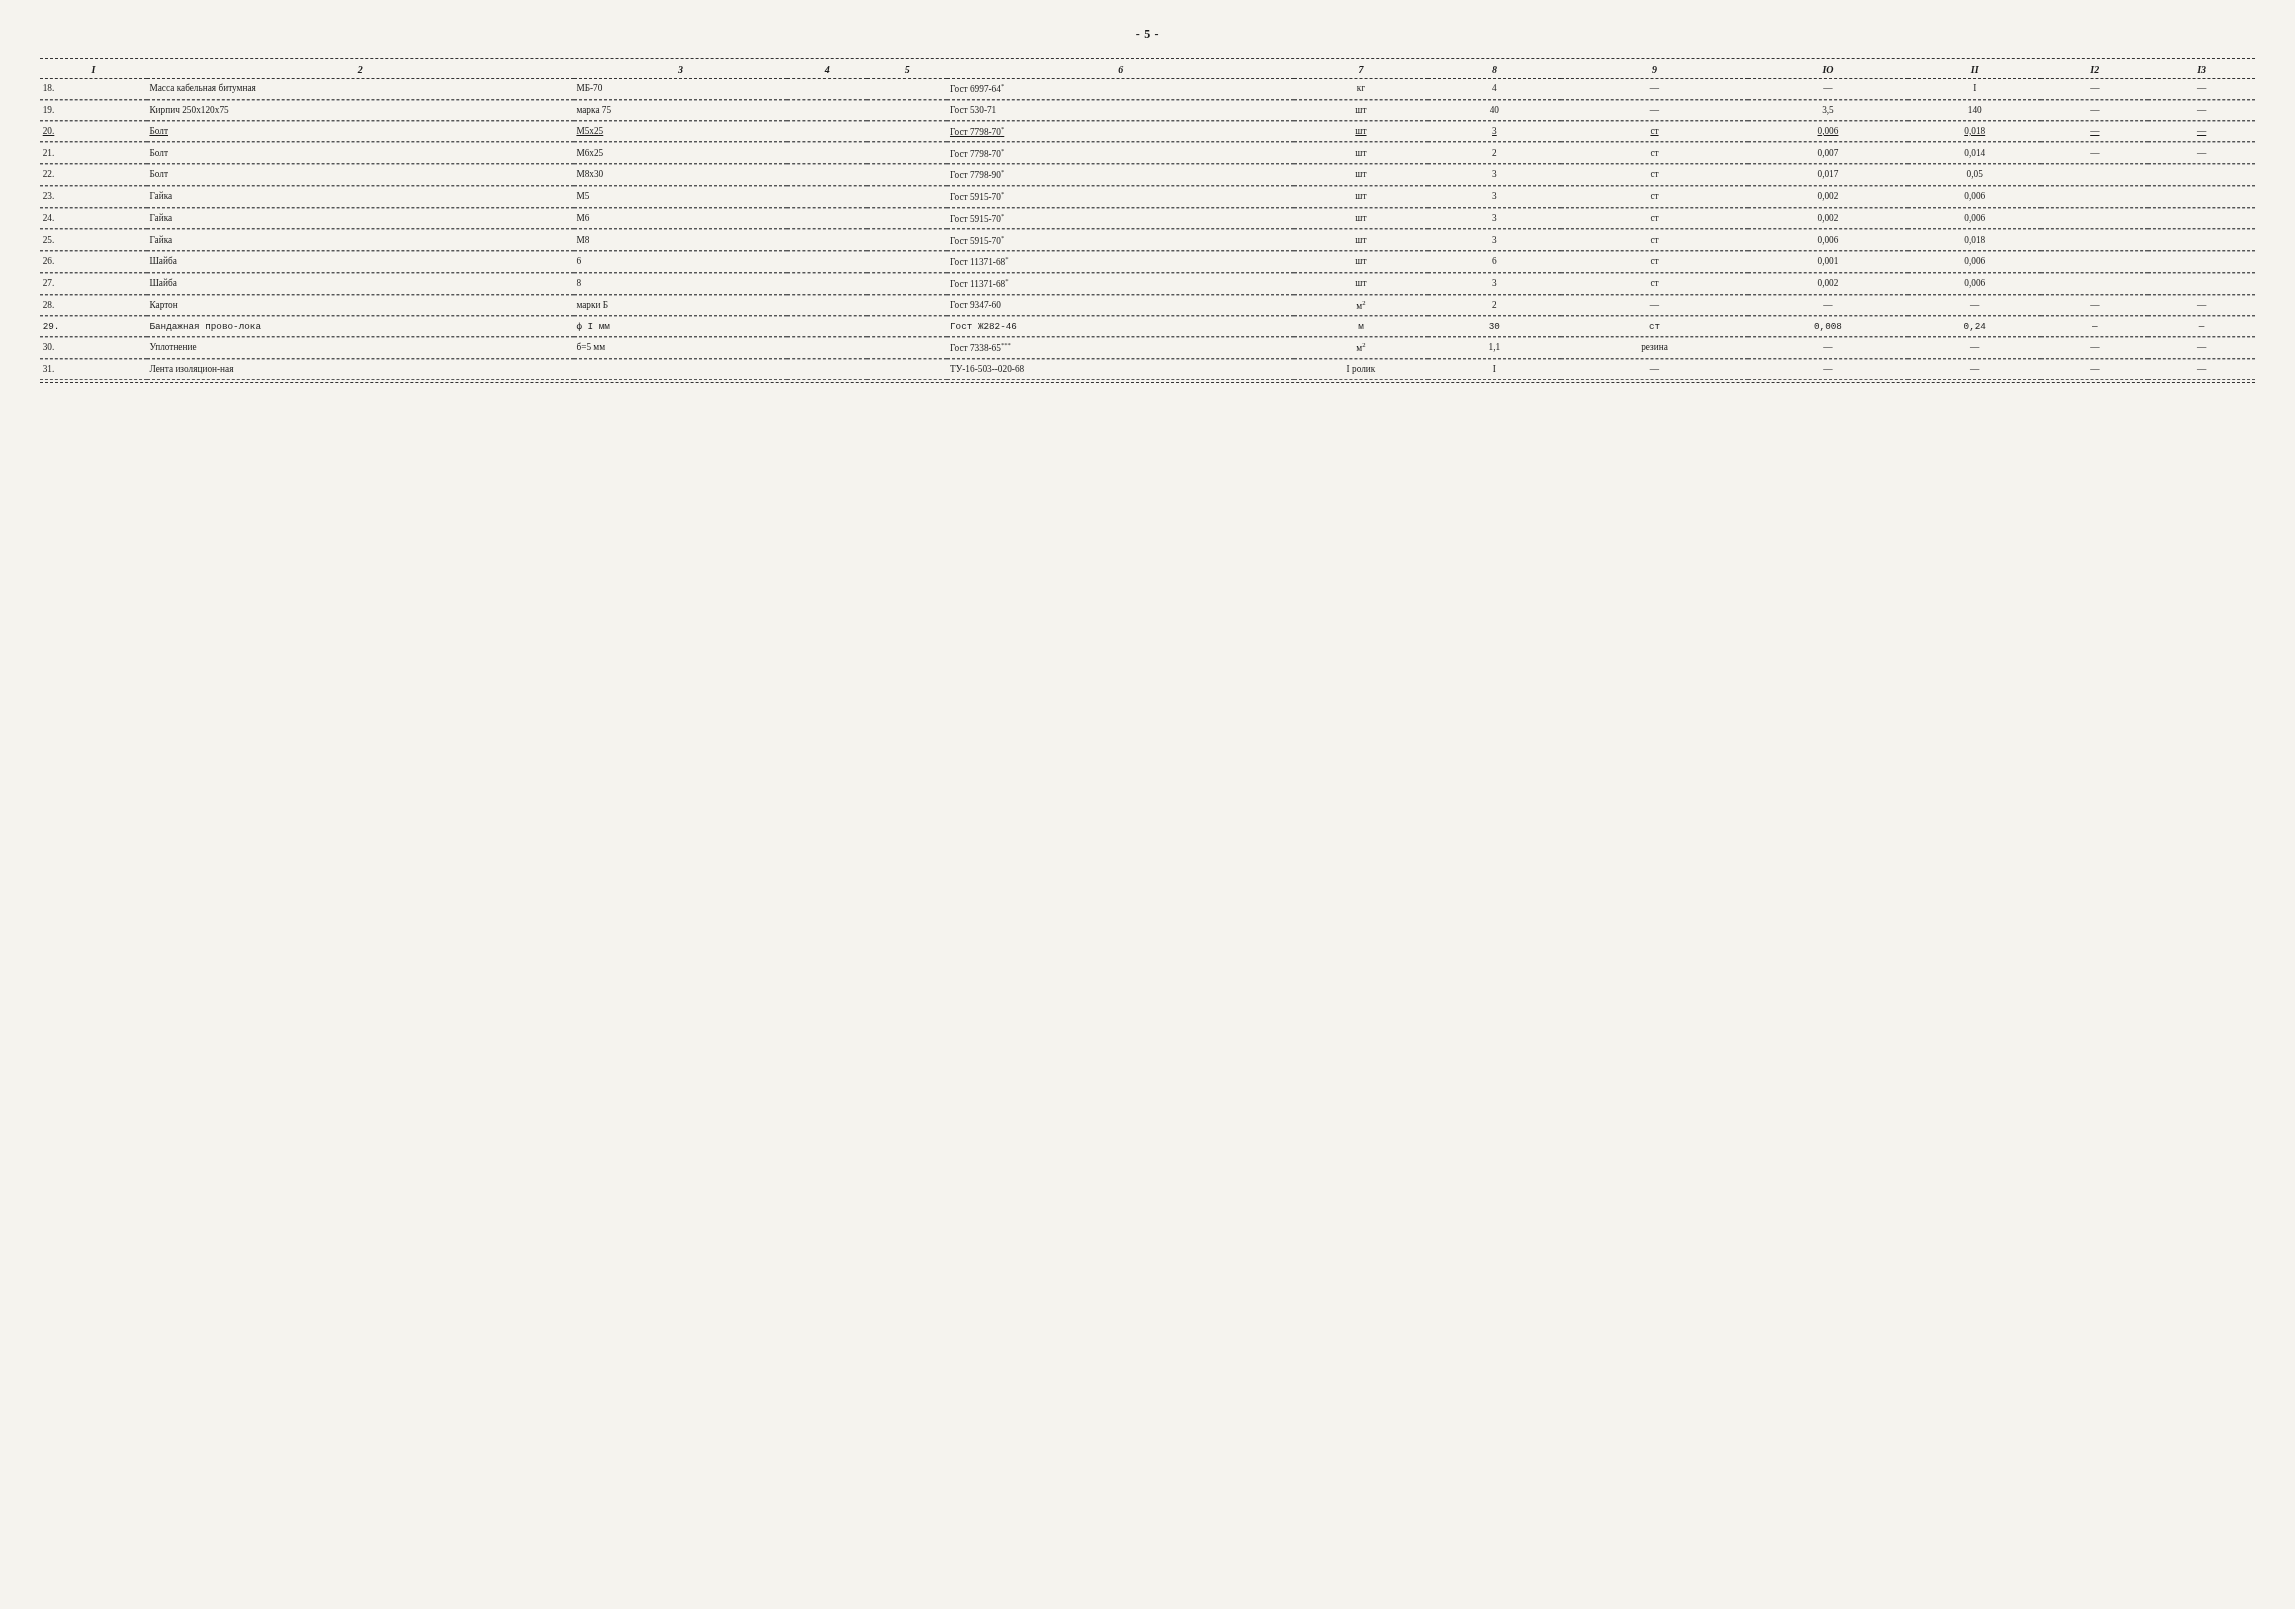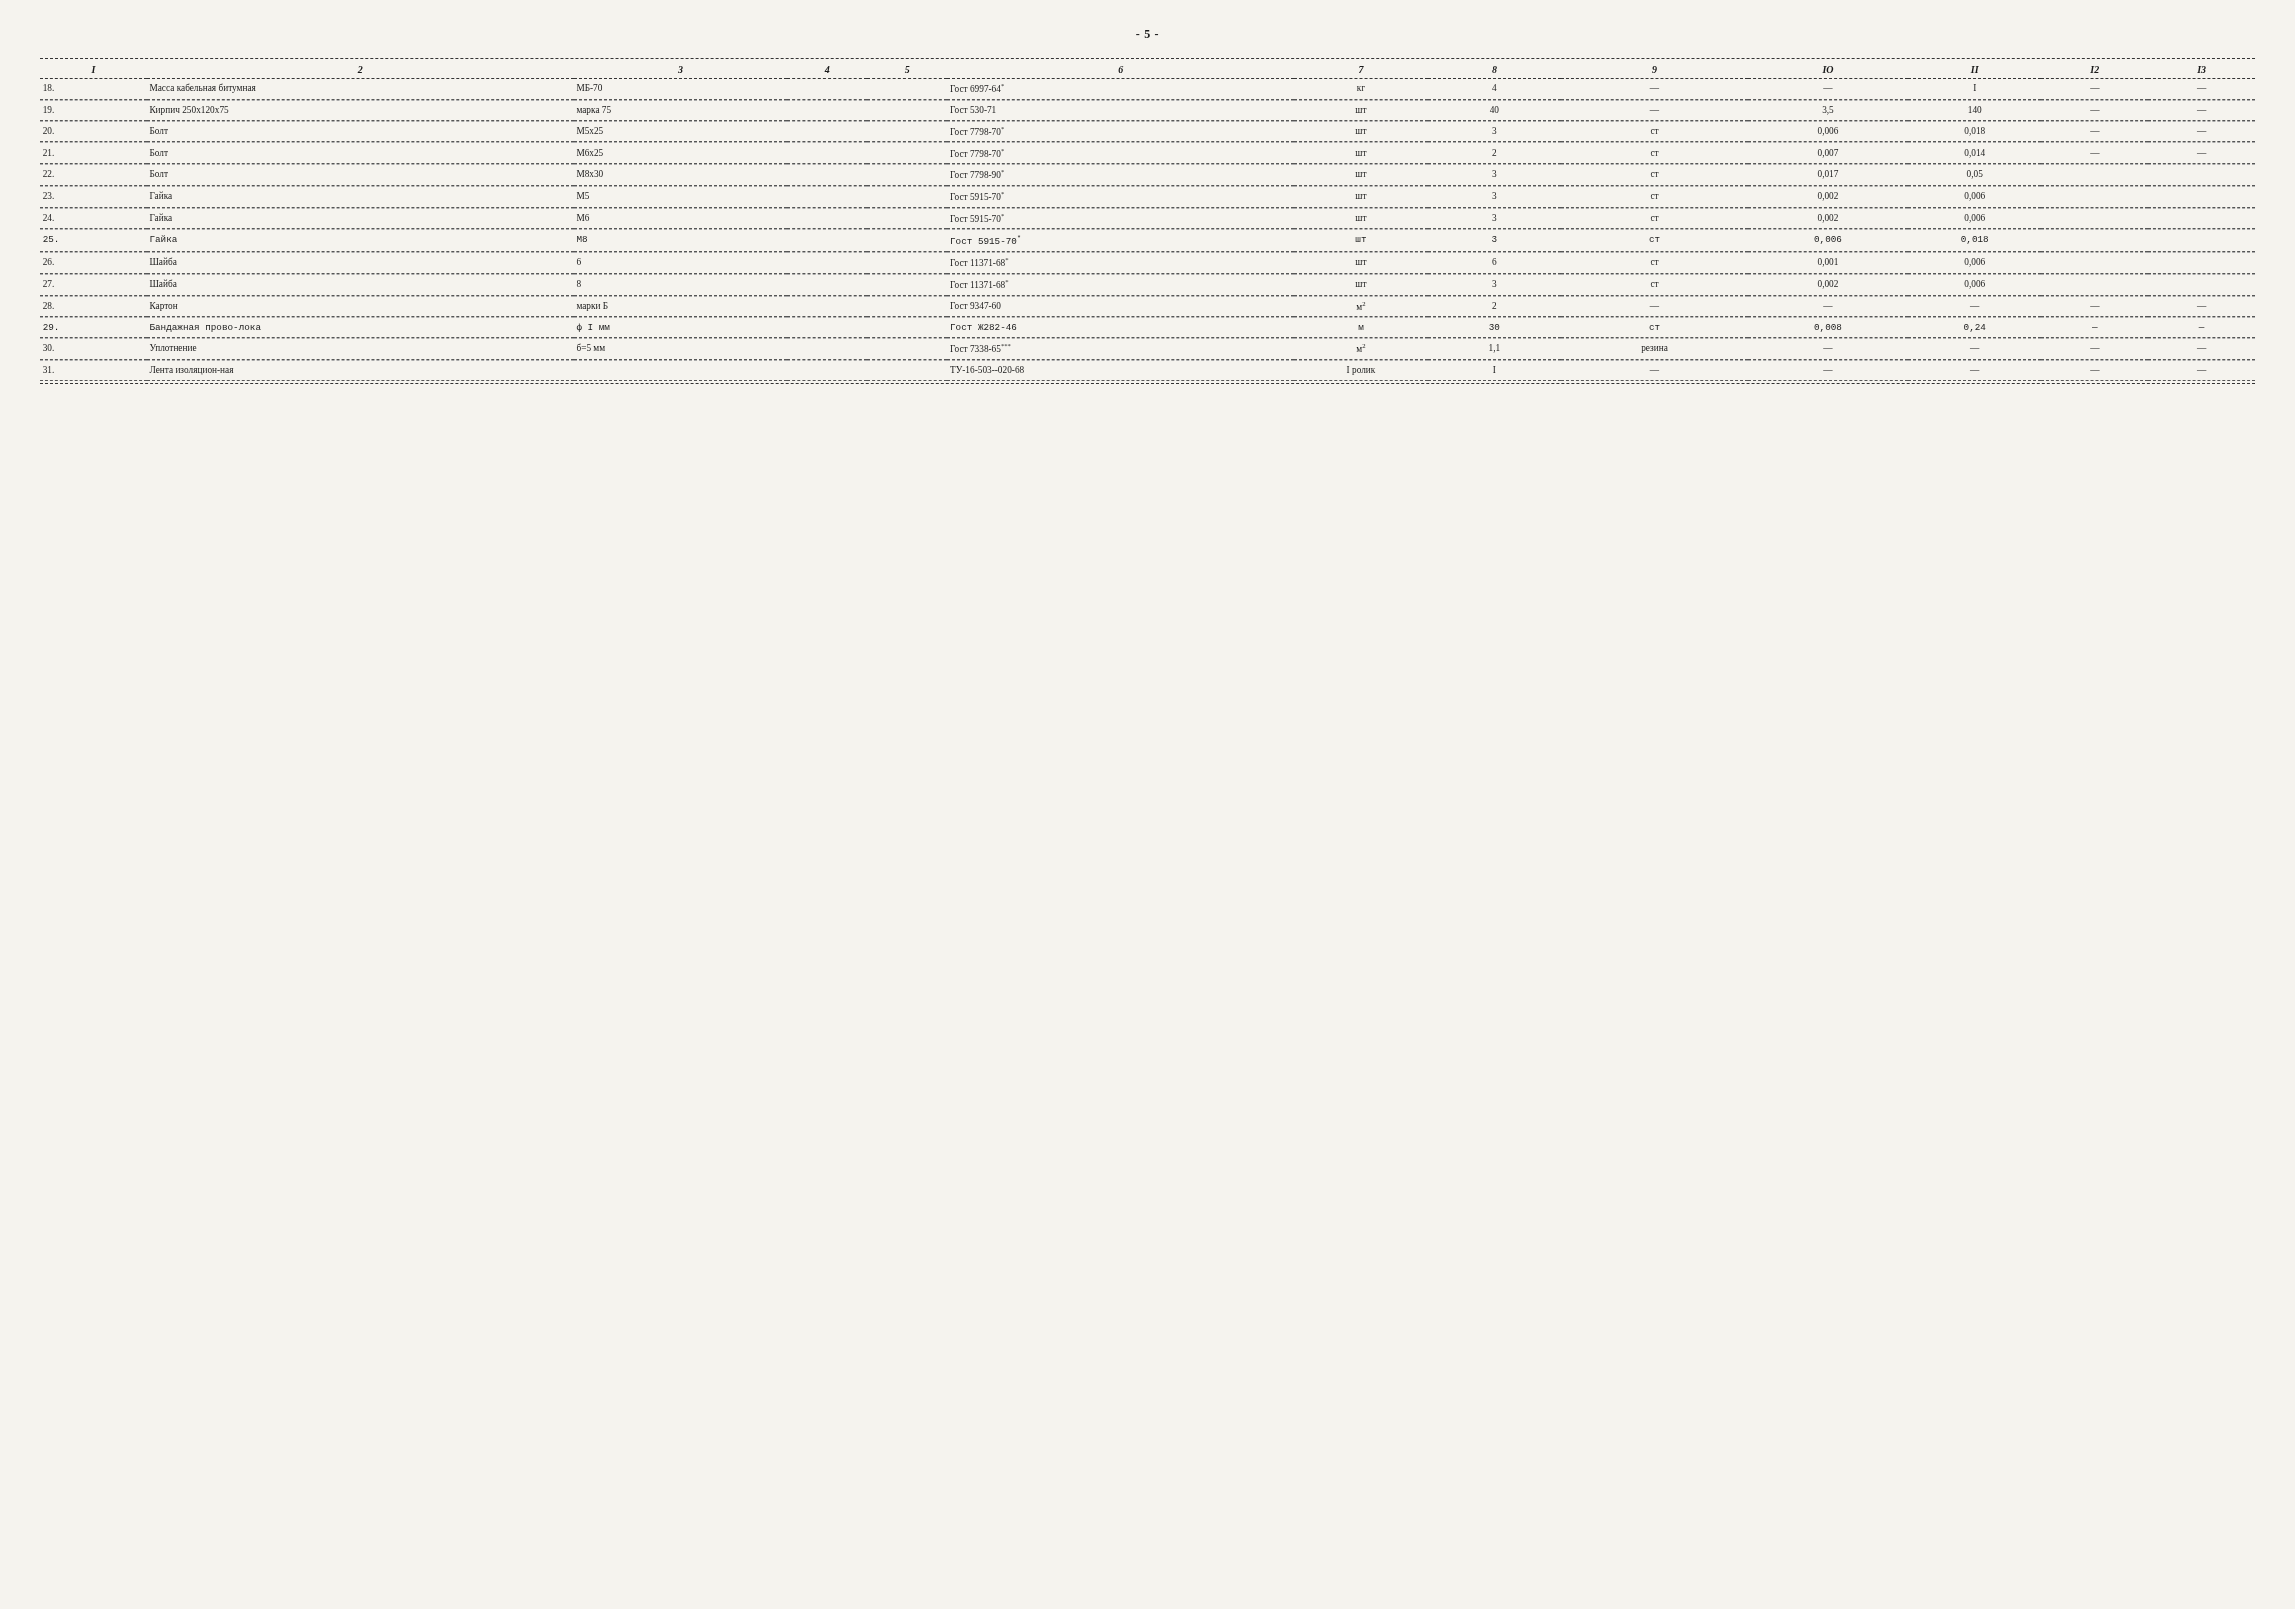--- a/index.html
+++ b/index.html
@@ -132,21 +132,21 @@
     <td class="col-qty">40</td>
     <td class="col-mat">—</td>
     <td class="col-10">3,5</td>
     <td class="col-11">140</td>
     <td class="col-12">—</td>
     <td class="col-13">—</td>
   </tr>
         <tr>
           <td colspan="13" style="border-top: 0.7px dashed rgb(85, 85, 85); padding: 0px;"></td>
         </tr>
-        <tr style="border-top: 0.7px dashed rgb(170, 170, 170);">
+        <tr style="border-top: 0.7px dashed rgb(170, 170, 170); text-decoration: underline;">
     <td class="col-num">20.</td>
     <td class="col-name">Болт</td>
     <td class="col-mark">М5х25</td>
     <td class="col-blank"></td>
     <td class="col-blank"></td>
     <td class="col-doc">Гост 7798-70<sup style="font-size:6.7px">*</sup></td>
     <td class="col-unit">шт</td>
     <td class="col-qty">3</td>
     <td class="col-mat">ст</td>
     <td class="col-10">0,006</td>
@@ -222,21 +222,21 @@
     <td class="col-qty">3</td>
     <td class="col-mat">ст</td>
     <td class="col-10">0,002</td>
     <td class="col-11">0,006</td>
     <td class="col-12"></td>
     <td class="col-13"></td>
   </tr>
         <tr>
           <td colspan="13" style="border-top: 0.7px dashed rgb(85, 85, 85); padding: 0px;"></td>
         </tr>
-        <tr style="border-top: 0.7px dashed rgb(170, 170, 170); font-family: Liberation Mono, monospace;">
+        <tr style="border-top: 0.7px dashed rgb(170, 170, 170);">
     <td class="col-num">25.</td>
     <td class="col-name">Гайка</td>
     <td class="col-mark">М8</td>
     <td class="col-blank"></td>
     <td class="col-blank"></td>
     <td class="col-doc">Гост 5915-70<sup style="font-size:6.7px">*</sup></td>
     <td class="col-unit">шт</td>
     <td class="col-qty">3</td>
     <td class="col-mat">ст</td>
     <td class="col-10">0,006</td>

